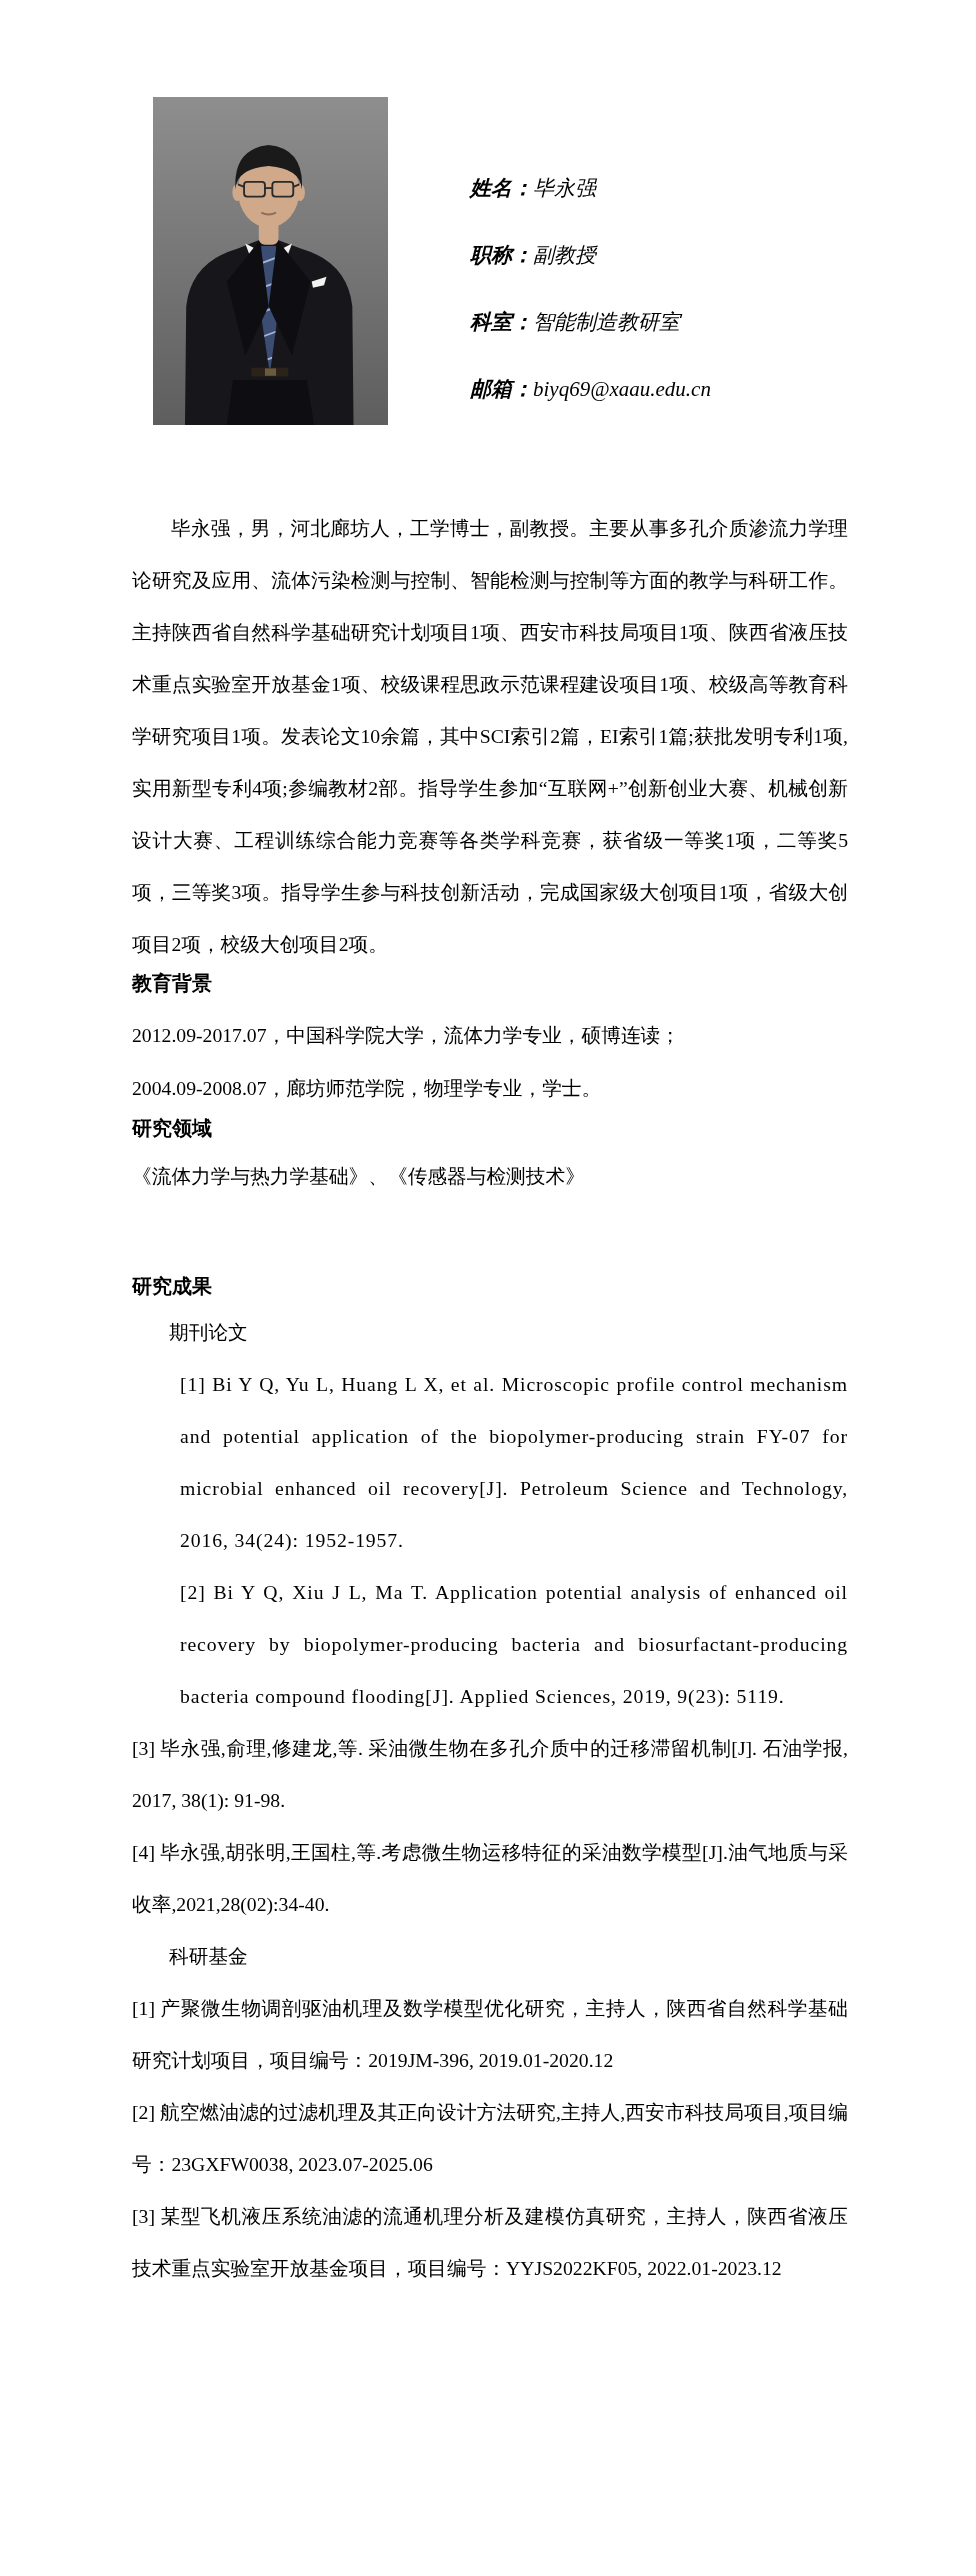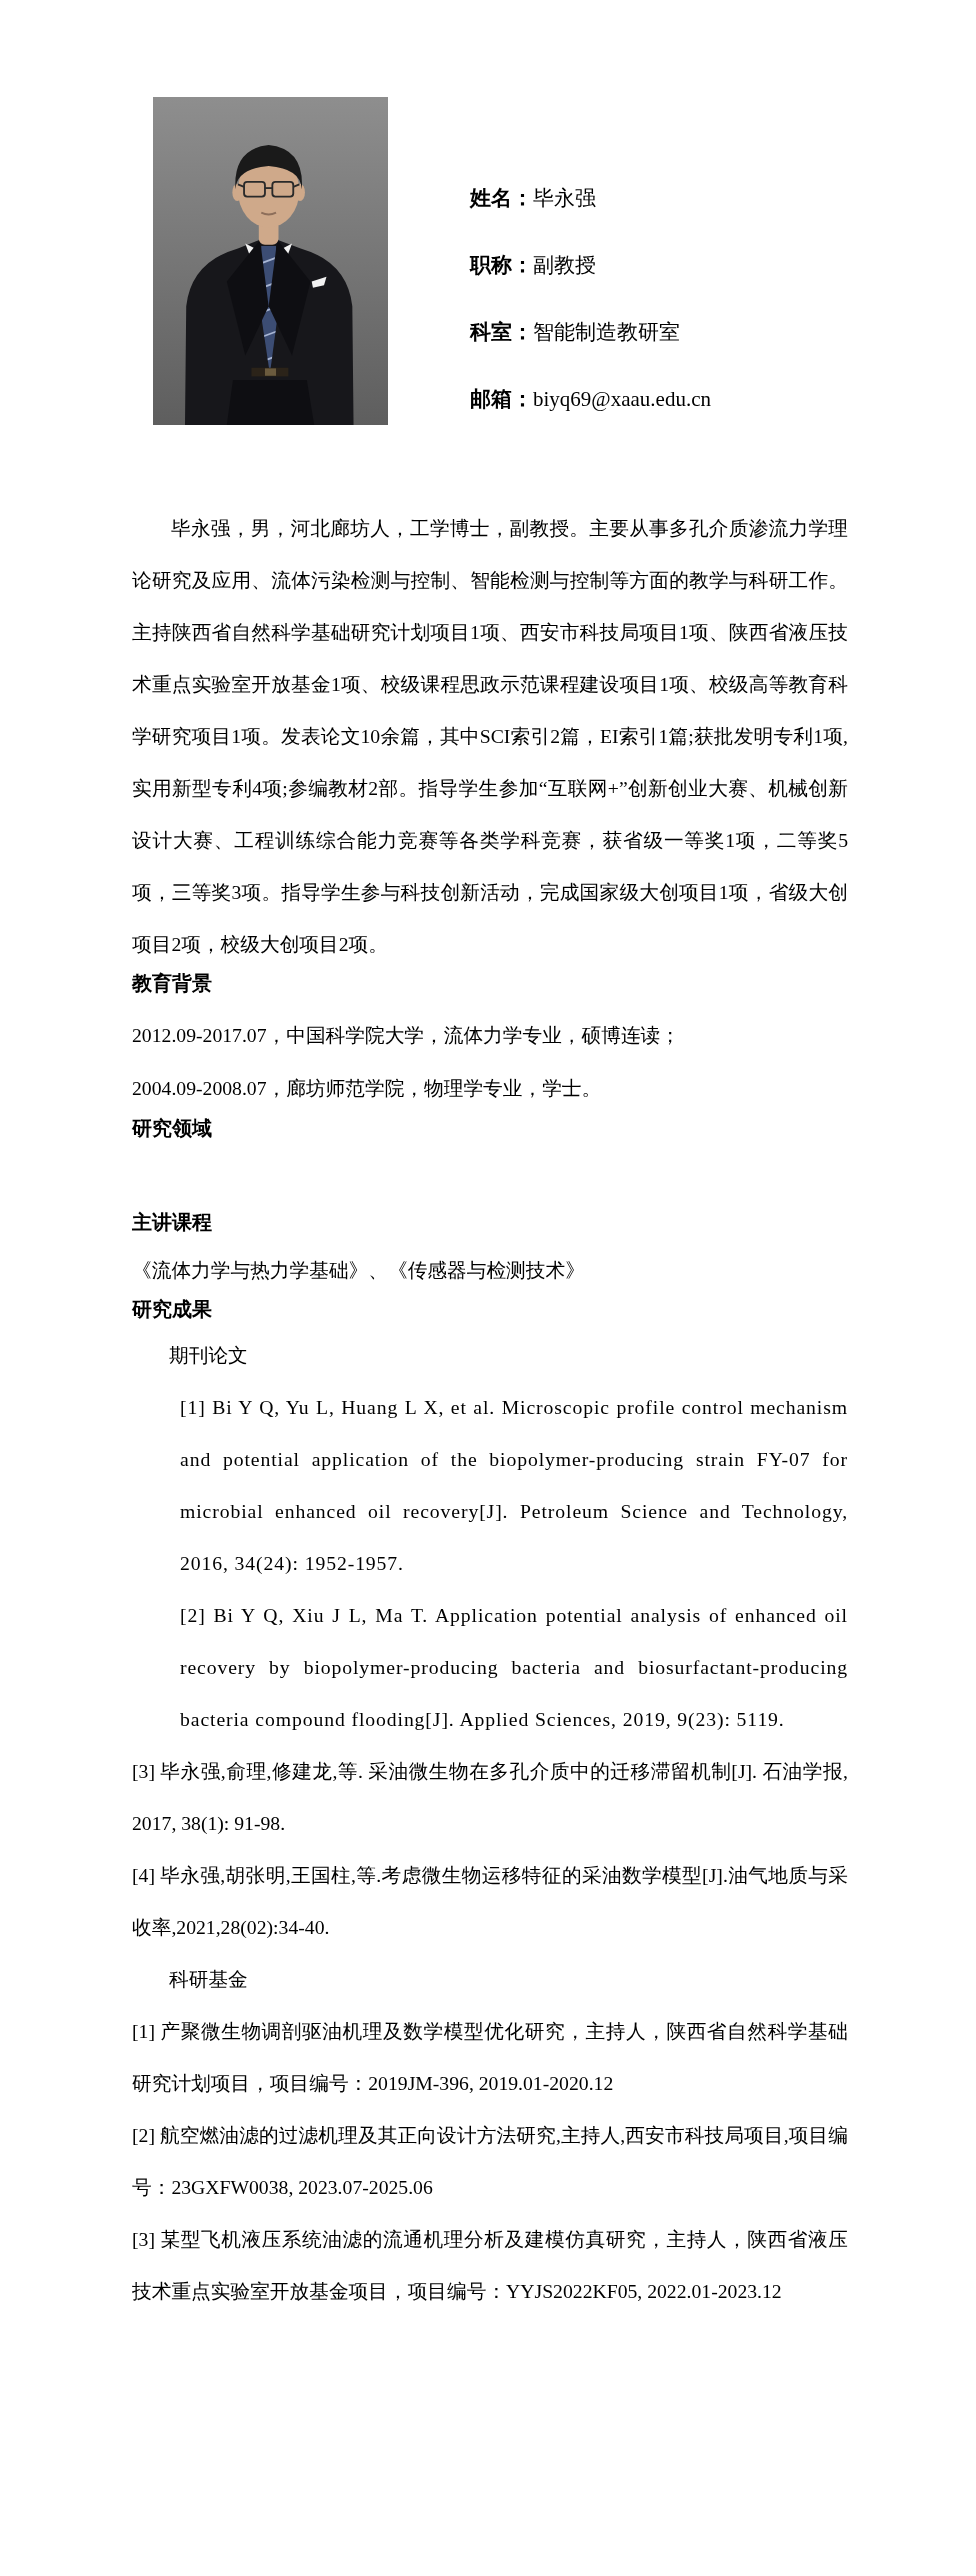--- a/index.html
+++ b/index.html
@@ -23,39 +23,39 @@
     color:var(--text);
     position:relative;
   }
   .page{position:relative;width:976px;height:2576px;overflow:hidden;}
 
   .photo{
     position:absolute;left:153px;top:97px;width:235px;height:328px;
   }
   .photo svg{display:block;width:100%;height:100%;}
 
-  .info-block{position:absolute;left:470px;top:185px;}
+  .info-block{position:absolute;left:470px;top:175px;font-style:italic;}
   .info-row{font-size:21px;line-height:26px;margin-bottom:41px;white-space:nowrap;}
   .info-label{font-weight:bold;}
 
   .content{position:absolute;left:132px;top:487px;width:716px;}
   .heading{font-size:20px;font-weight:bold;line-height:26px;}
   .body-text{font-size:19.7px;line-height:52px;text-align:justify;}
   .edu-line{font-size:19.7px;line-height:53px;white-space:nowrap;}
   .indent-first{text-indent:39px;}
   .sub-indent{text-indent:37px;}
   .latin{letter-spacing:0.9px;margin-left:48px;}
 
   .m-intro-para{margin-top:15.4px;}
   .m-edu-heading{}
   .m-edu-first{margin-top:12.3px;}
   .m-rf-text{margin-top:0px;}
   .m-courses-heading{margin-top:68px;}
   .m-courses-text{margin-top:9.8px;}
-  .m-ach-heading{}
+  .m-ach-heading{margin-top:71px;}
   .m-journal-sub{margin-top:6.2px;}
 </style>
 </head>
 <body>
 
 <div class="page">
 
   <div class="photo">
     <svg viewBox="0 0 382 533" preserveAspectRatio="none" aria-hidden="true">
       <defs>
@@ -133,21 +133,20 @@
   <div class="content">
 
     <p class="body-text indent-first m-intro-para">毕永强，男，河北廊坊人，工学博士，副教授。主要从事多孔介质渗流力学理论研究及应用、流体污染检测与控制、智能检测与控制等方面的教学与科研工作。主持陕西省自然科学基础研究计划项目1项、西安市科技局项目1项、陕西省液压技术重点实验室开放基金1项、校级课程思政示范课程建设项目1项、校级高等教育科学研究项目1项。发表论文10余篇，其中SCI索引2篇，EI索引1篇;获批发明专利1项,实用新型专利4项;参编教材2部。指导学生参加“互联网+”创新创业大赛、机械创新设计大赛、工程训练综合能力竞赛等各类学科竞赛，获省级一等奖1项，二等奖5项，三等奖3项。指导学生参与科技创新活动，完成国家级大创项目1项，省级大创项目2项，校级大创项目2项。</p>
 
     <h2 class="heading m-edu-heading">教育背景</h2>
     <p class="edu-line m-edu-first">2012.09-2017.07，中国科学院大学，流体力学专业，硕博连读；</p>
     <p class="edu-line">2004.09-2008.07，廊坊师范学院，物理学专业，学士。</p>
 
     <h2 class="heading">研究领域</h2>
 
-    <h2 class="heading m-courses-heading">主讲课程</h2>
     <p class="body-text m-courses-text">《流体力学与热力学基础》、《传感器与检测技术》</p>
 
     <h2 class="heading m-ach-heading">研究成果</h2>
 
     <p class="body-text sub-indent m-journal-sub">期刊论文</p>
     <p class="body-text latin">[1] Bi Y Q, Yu L, Huang L X, et al. Microscopic profile control mechanism and potential application of the biopolymer-producing strain FY-07 for microbial enhanced oil recovery[J]. Petroleum Science and Technology, 2016, 34(24): 1952-1957.</p>
     <p class="body-text latin">[2] Bi Y Q, Xiu J L, Ma T. Application potential analysis of enhanced oil recovery by biopolymer-producing bacteria and biosurfactant-producing bacteria compound flooding[J]. Applied Sciences, 2019, 9(23): 5119.</p>
     <p class="body-text">[3] 毕永强,俞理,修建龙,等. 采油微生物在多孔介质中的迁移滞留机制[J]. 石油学报, 2017, 38(1): 91-98.</p>
     <p class="body-text">[4] 毕永强,胡张明,王国柱,等.考虑微生物运移特征的采油数学模型[J].油气地质与采收率,2021,28(02):34-40.</p>
 

